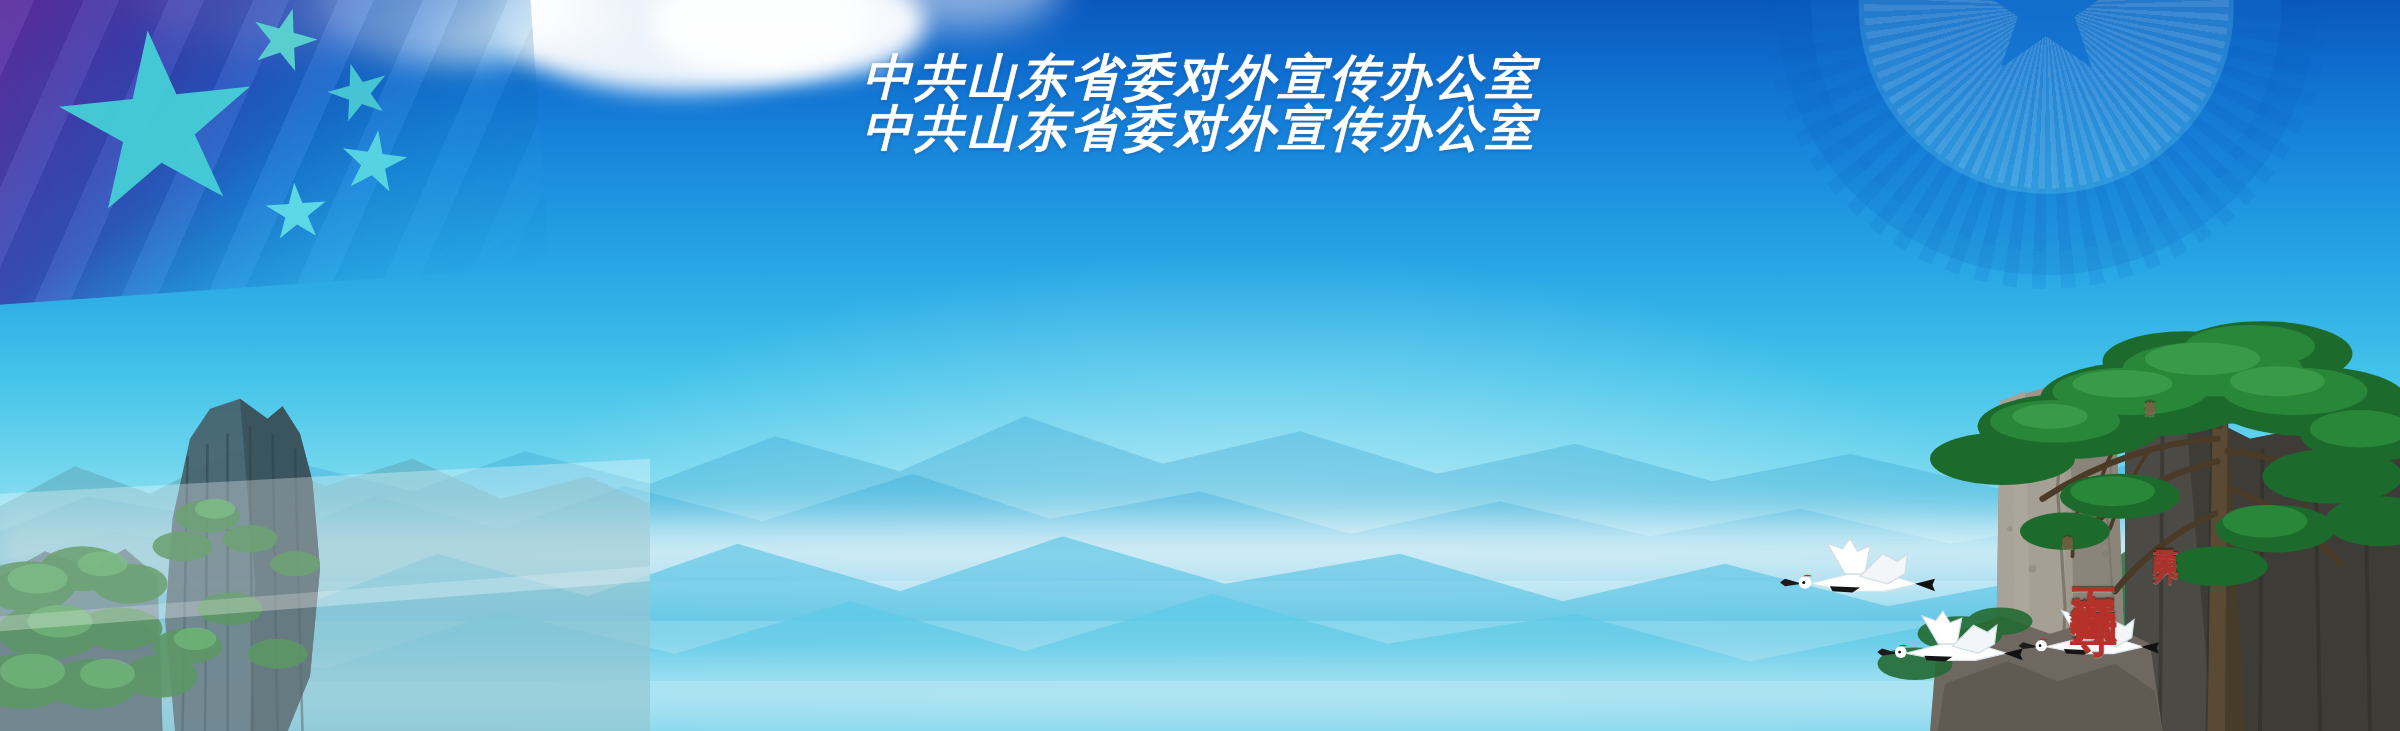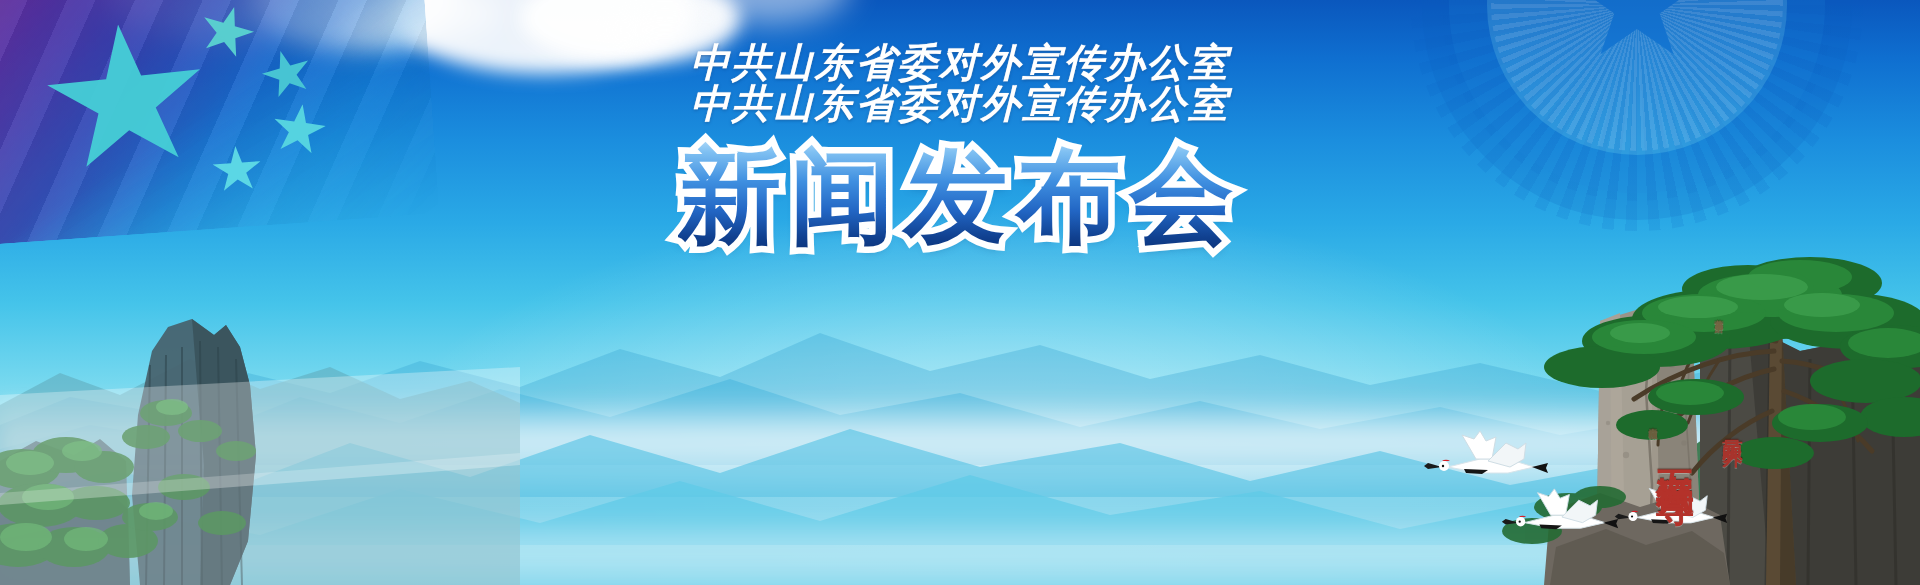--- a/index.html
+++ b/index.html
@@ -444,19 +444,15 @@
   </div>
 
   <div class="stele-text stele-main">五嶽獨尊</div>
   <div class="stele-text stele-side">昂頭天外</div>
   <div class="stele-text stele-tiny">萬古不磨</div>
   <div class="stele-text stele-tiny2">泰山極頂</div>
 
   <div class="text-block">
     <div class="subline">中共山东省委对外宣传办公室</div>
     <div class="subline">中共山东省委对外宣传办公室</div>
-    <div class="headline">
-      <span class="stroke">新闻发布会</span>
-      <span class="fill">新闻发布会</span>
-    </div>
   </div>
 
 </div>
 
 </body></html>

